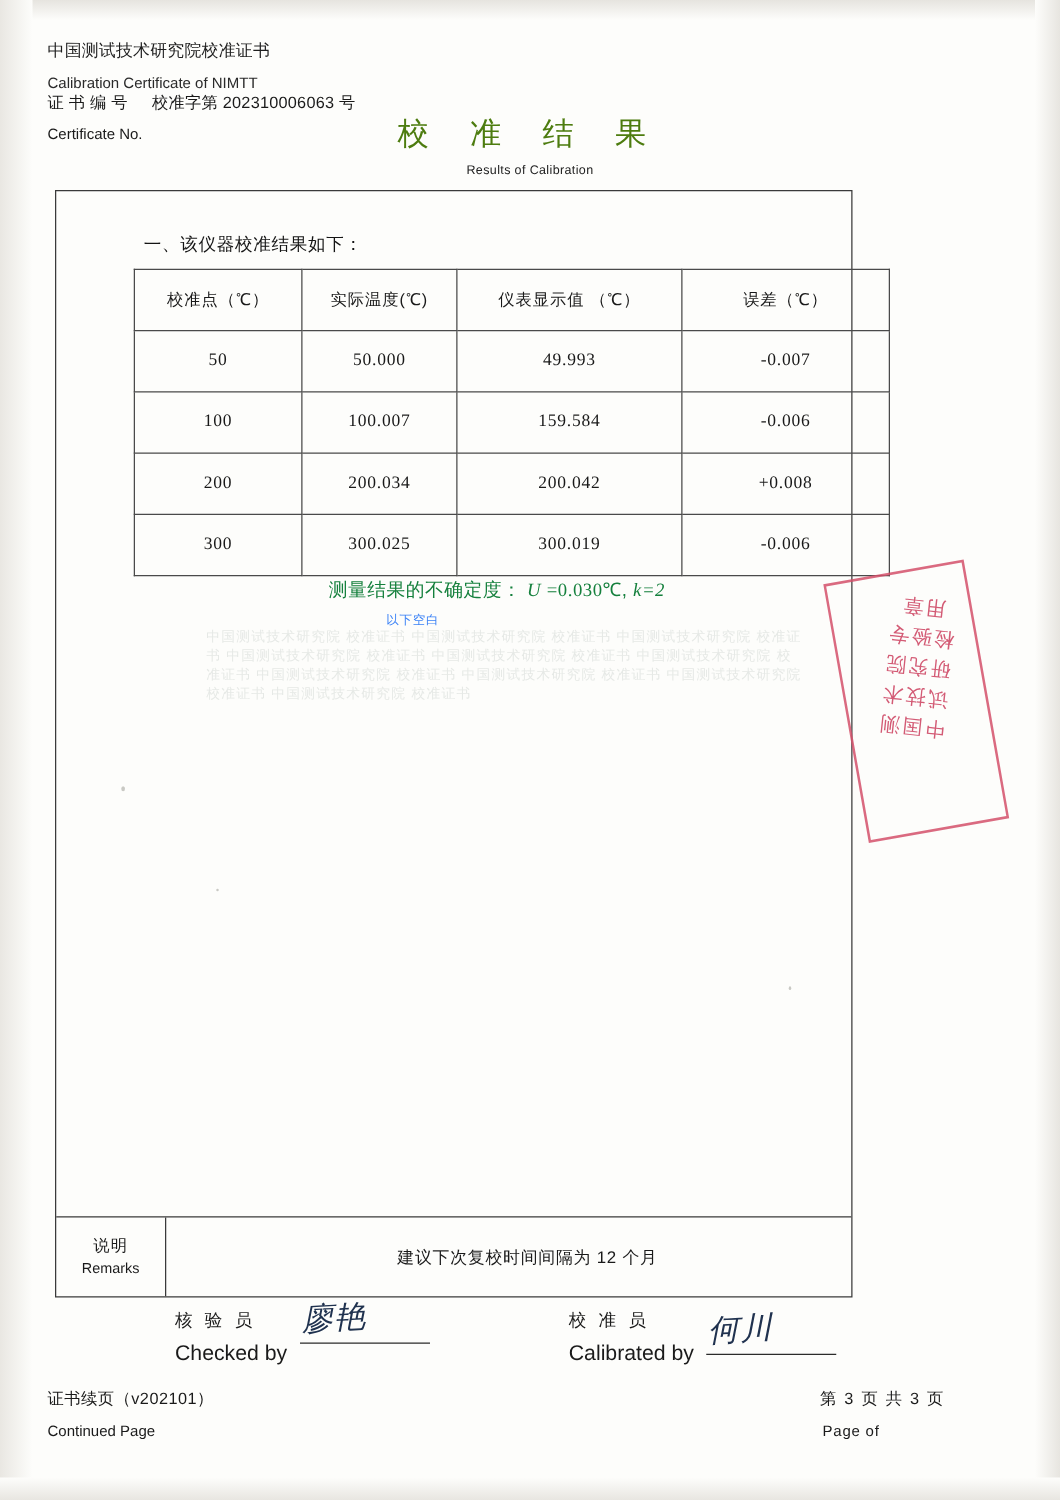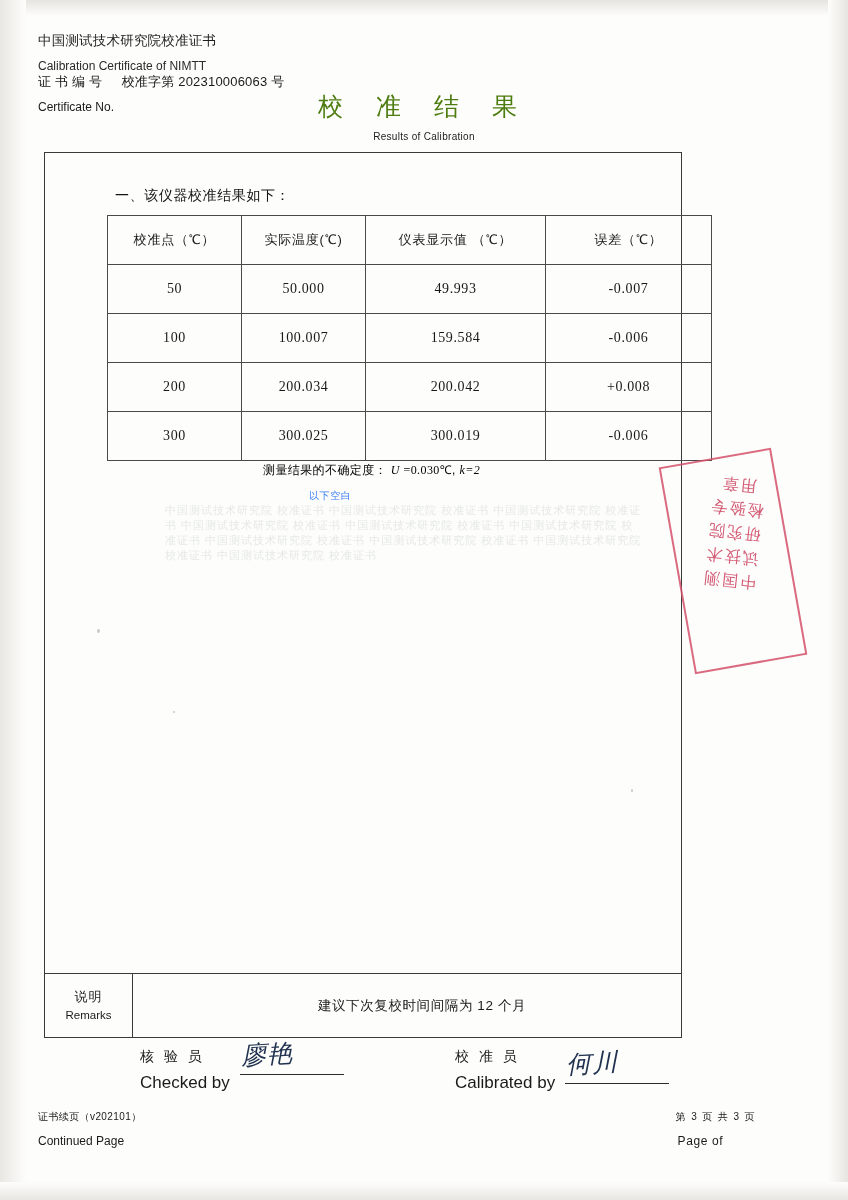--- a/index.html
+++ b/index.html
@@ -150,23 +150,23 @@
   }
   .col1 { width: 134px; }
   .col2 { width: 124px; }
   .col3 { width: 180px; }
   .col4 { width: 166px; }
 
   .uncert {
     position: absolute;
     left: 218px;
     top: 308px;
-    font-size: 12px;
+    font-size: 15px;
     letter-spacing: 0.4px;
-    color: #000000;
+    color: #15803d;
   }
   .uncert .ital { font-family: "Liberation Serif", serif; font-style: italic; }
   .uncert .num { font-family: "Liberation Serif", serif; }
   .blank-note {
     position: absolute;
     left: 264px;
     top: 336px;
     font-size: 10px;
     letter-spacing: 0.6px;
     color: #3b82f6;
@@ -275,21 +275,21 @@
   
   .footer {
     position: absolute;
     left: 38px;
     top: 1110px;
     width: 772px;
     display: flex;
     justify-content: space-between;
   }
   .footer .fl .cn, .footer .fr .cn {
-    font-size: 10px;
+    font-size: 13px;
     letter-spacing: 0.4px;
   }
   .footer .fl .en, .footer .fr .en {
     font-size: 12px;
     margin-top: 10px;
   }
   .footer .fr {
     text-align: left;
     padding-right: 54px;
   }

